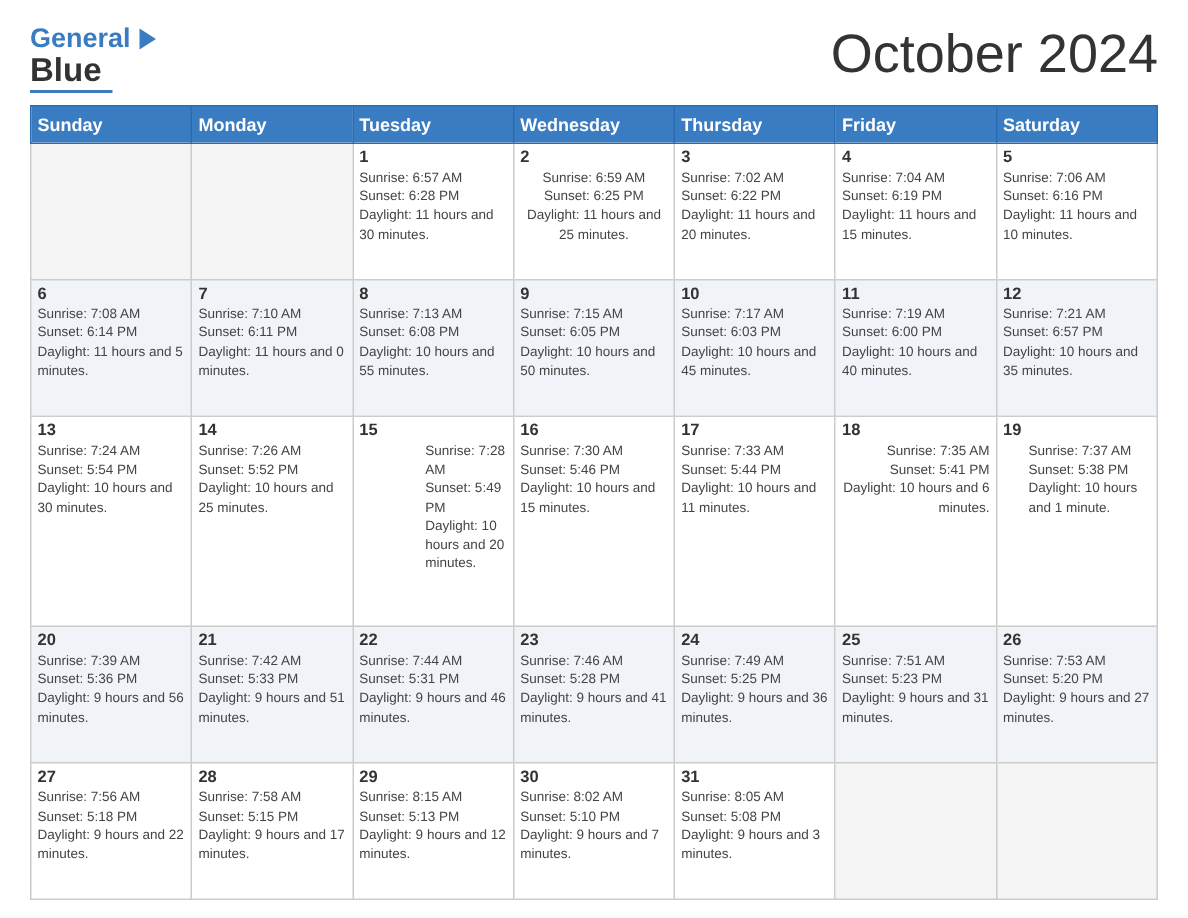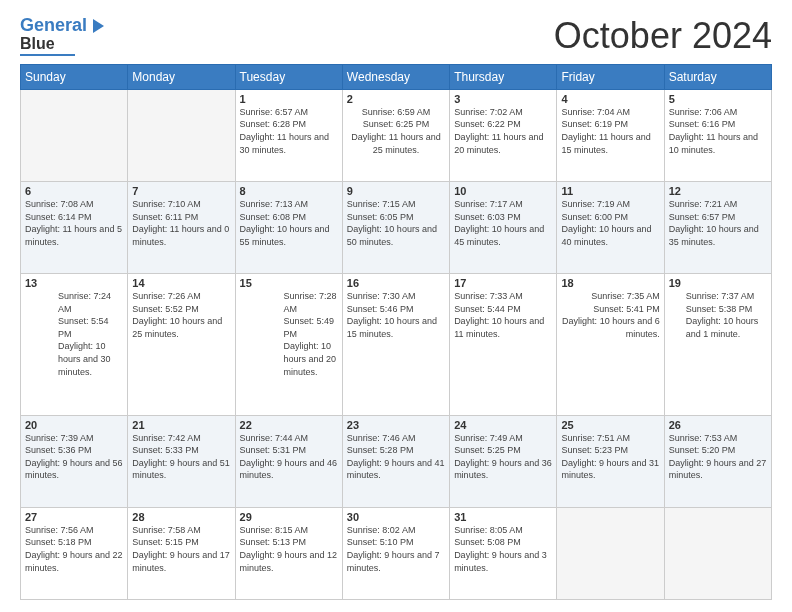--- a/index.html
+++ b/index.html
@@ -45,21 +45,21 @@
       flex: 1;
       border: 1px solid #ccc;
       border-collapse: collapse;
       width: 100%;
       table-layout: fixed;
     }
     .calendar th {
       background: #3a7cc1;
       color: #fff;
       font-size: 12px;
-      font-weight: normal;
+      font-weight: bold;
       padding: 5px 4px;
       text-align: left;
       border: 1px solid #2a6cb1;
     }
     .calendar td {
       border: 1px solid #ccc;
       vertical-align: top;
       padding: 3px 4px;
       font-size: 9.5px;
       color: #333;
@@ -89,21 +89,21 @@
 
 <div class="page">
   <div class="header">
     <div class="logo">
       <div style="display:flex;align-items:center;">
         <div style="font-size:18px;font-weight:bold;color:#333;line-height:1.1;">
           <span style="color:#3a7cc1;">General</span>
           <span style="display:inline-block;width:0;height:0;border-top:7px solid transparent;border-bottom:7px solid transparent;border-left:11px solid #3a7cc1;margin-left:1px;vertical-align:middle;"></span>
         </div>
       </div>
-      <div style="font-size:16px;font-weight:bold;color:#333;line-height:1.0;">Blue</div>
+      <div style="font-size:22px;font-weight:bold;color:#333;line-height:1.0;">Blue</div>
       <div style="width:55px;height:2px;background:#3a7cc1;margin-top:2px;"></div>
     </div>
     <div class="title-section">
       <div class="month-title">October 2024</div>
     </div>
   </div>
 
   <table class="calendar">
     <thead>
       <tr>
@@ -191,21 +191,21 @@
           <td>
             <span class="day-num">12</span>
             <div class="day-info" style="white-space: pre-line;">Sunrise: 7:21 AM
 Sunset: 6:57 PM
 Daylight: 10 hours and 35 minutes.</div>
           </td>
         </tr>
         <tr>
           <td>
             <span class="day-num">13</span>
-            <div class="day-info" style="white-space: pre-line; margin-left: 33px;">Sunrise: 7:24 AM
+            <div class="day-info" style="white-space: pre-line;">Sunrise: 7:24 AM
 Sunset: 5:54 PM
 Daylight: 10 hours and 30 minutes.</div>
           </td>
           <td>
             <span class="day-num">14</span>
             <div class="day-info" style="white-space: pre-line;">Sunrise: 7:26 AM
 Sunset: 5:52 PM
 Daylight: 10 hours and 25 minutes.</div>
           </td>
           <td>

